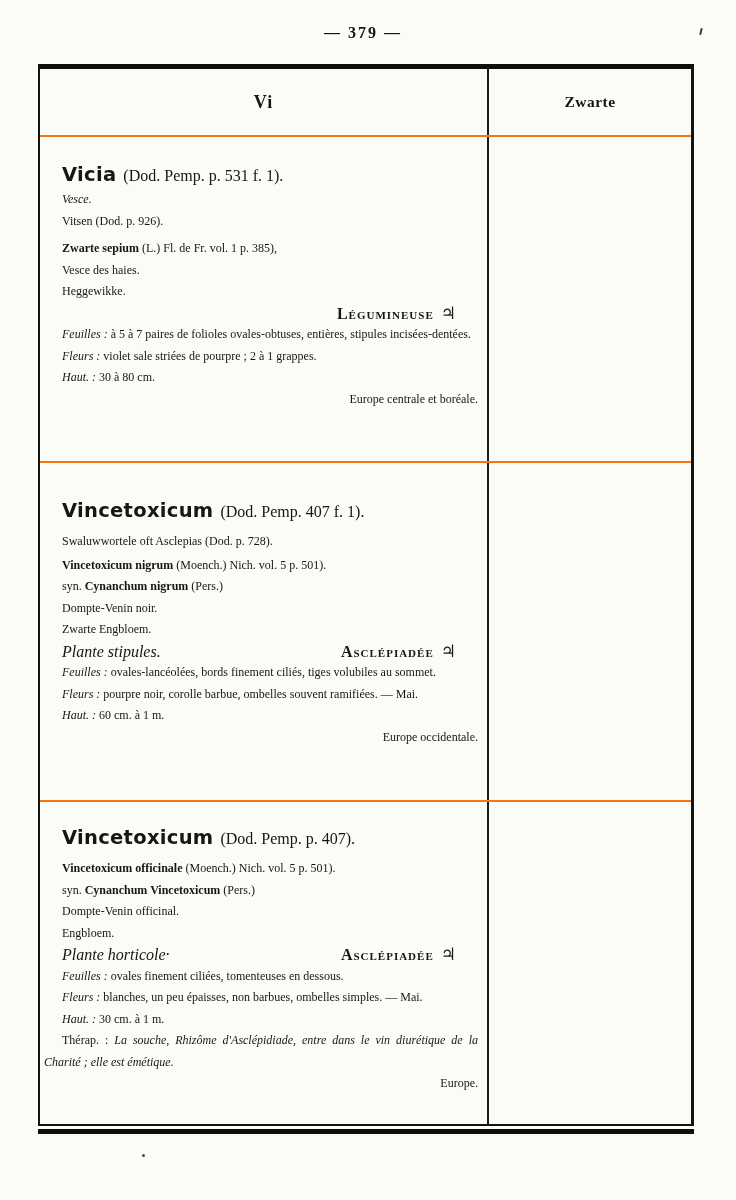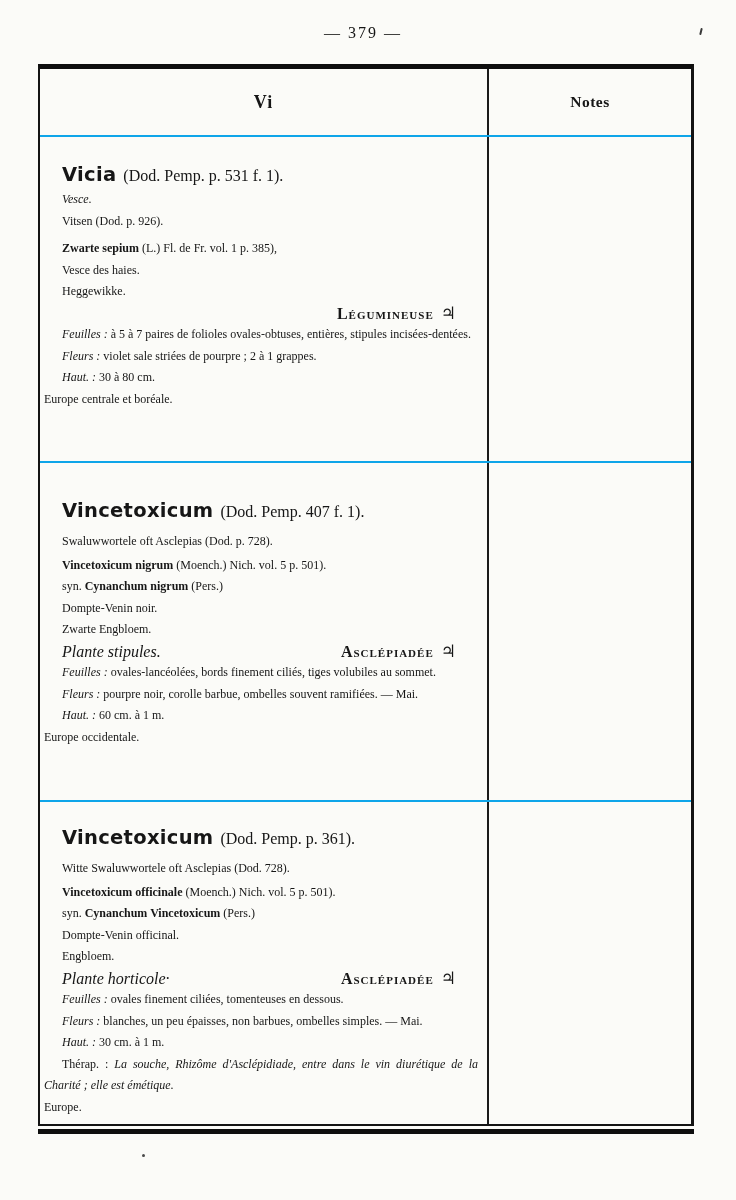--- a/index.html
+++ b/index.html
@@ -6,42 +6,42 @@
   html,body { width:736px; height:1200px; }
   body {
     position:relative;
     background:#fbfbf8;
     color:#161616;
     font-family:"Liberation Serif", serif;
     overflow:hidden;
   }
   .page-number {
     position:absolute; top:24px; left:0; width:736px;
-    text-align:center; font-weight:normal; font-size:16px;
+    text-align:center; font-weight:bold; font-size:16px;
     letter-spacing:2px; padding-right:10px;
   }
   
   .noise-tick {
     position:absolute; top:28px; left:700px;
     width:2px; height:7px; background:#3a3a3a; transform:rotate(14deg); border-radius:1px;
   }
   .noise-dot {
     position:absolute; top:1154px; left:142px;
     width:3px; height:3px; background:#4a4a4a; border-radius:50%;
   }
   .table-wrap { position:absolute; left:38px; top:64px; width:656px; }
   .table-box {
     border-left:2px solid #141414;
     border-right:3px solid #141414;
     border-top:5px solid #0e0e0e;
     border-bottom:2px solid #141414;
   }
   .bottom-rule { height:5px; background:#0e0e0e; margin-top:3px; }
   .row { display:grid; grid-template-columns:447px 1fr; }
-  .row.bordered { border-bottom:2px solid #0ea5e9; }
+  .row.bordered { border-bottom:2px solid #f97316; }
   .col-notes { border-left:2px solid #1a1a1a; }
   .thead { height:68px; }
   .thead .hcell {
     display:flex; align-items:center; justify-content:center;
     font-weight:bold;
   }
   .hcell.left { font-size:18px; letter-spacing:1px; }
   .hcell.right { font-size:15.5px; letter-spacing:0.5px; }
   .row1 { height:326px; }
   .row2 { height:339px; }
@@ -67,35 +67,35 @@
   .family-line {
     display:flex; align-items:baseline; justify-content:flex-end;
     padding-right:22px; font-size:16px; line-height:21.5px;
   }
   .family-line.split { justify-content:space-between; }
   .family-line .note-left { margin-left:18px; }
   .fam {
     font-variant:small-caps; font-weight:bold; letter-spacing:1px;
   }
   .sym { font-family:"DejaVu Sans", sans-serif; font-size:17px; margin-left:7px; font-weight:bold; }
-  .center { text-align:left; text-indent:0; }
+  .center { text-align:right; text-indent:0; }
 </style>
 </head>
 <body>
 
 <div class="page-number">— 379 —</div>
 <div class="noise-tick"></div>
 <div class="noise-dot"></div>
 
 <div class="table-wrap">
   <div class="table-box">
 
     <div class="row thead bordered">
       <div class="hcell left">Vi</div>
-      <div class="hcell right col-notes">Notes</div>
+      <div class="hcell right col-notes">Zwarte</div>
     </div>
 
     <div class="row row1 bordered">
       <div class="col-main">
         <p class="title-line"><span class="title">Vicia</span><span class="ref">(Dod. Pemp. p. 531 f. 1).</span></p>
         <p class="line it">Vesce.</p>
         <p class="line">Vitsen (Dod. p. 926).</p>
         <p class="line mt6"><span class="b">Zwarte sepium</span> <span>(L.) Fl. de Fr. vol. 1 p. 385),</span></p>
         <p class="line">Vesce des haies.</p>
         <p class="line">Heggewikke.</p>
@@ -125,22 +125,21 @@
         <p class="line para"><span class="it">Feuilles :</span> <span>ovales-lancéolées, bords finement ciliés, tiges volubiles au sommet.</span></p>
         <p class="line para"><span class="it">Fleurs :</span> <span>pourpre noir, corolle barbue, ombelles souvent ramifiées. — Mai.</span></p>
         <p class="line"><span class="it">Haut. :</span> <span>60 cm. à 1 m.</span></p>
         <p class="line center">Europe occidentale.</p>
       </div>
       <div class="col-notes"></div>
     </div>
 
     <div class="row row3">
       <div class="col-main">
-        <p class="title-line"><span class="title">Vincetoxicum</span><span class="ref">(Dod. Pemp. p. 361).</span></p>
-        <p class="line">Witte Swaluwwortele oft Asclepias (Dod. 728).</p>
+        <p class="title-line"><span class="title">Vincetoxicum</span><span class="ref">(Dod. Pemp. p. 407).</span></p>
         <p class="line mt2"><span class="b">Vincetoxicum officinale</span> <span>(Moench.) Nich. vol. 5 p. 501).</span></p>
         <p class="line"><span>syn.</span> <span class="b">Cynanchum Vincetoxicum</span> <span>(Pers.)</span></p>
         <p class="line">Dompte-Venin officinal.</p>
         <p class="line">Engbloem.</p>
         <p class="family-line split">
             <span class="it note-left">Plante horticole·</span>
             <span><span class="fam">Asclépiadée</span><span class="sym">♃</span></span>
           </p>
         <p class="line para"><span class="it">Feuilles :</span> <span>ovales finement ciliées, tomenteuses en dessous.</span></p>
         <p class="line para"><span class="it">Fleurs :</span> <span>blanches, un peu épaisses, non barbues, ombelles simples. — Mai.</span></p>

